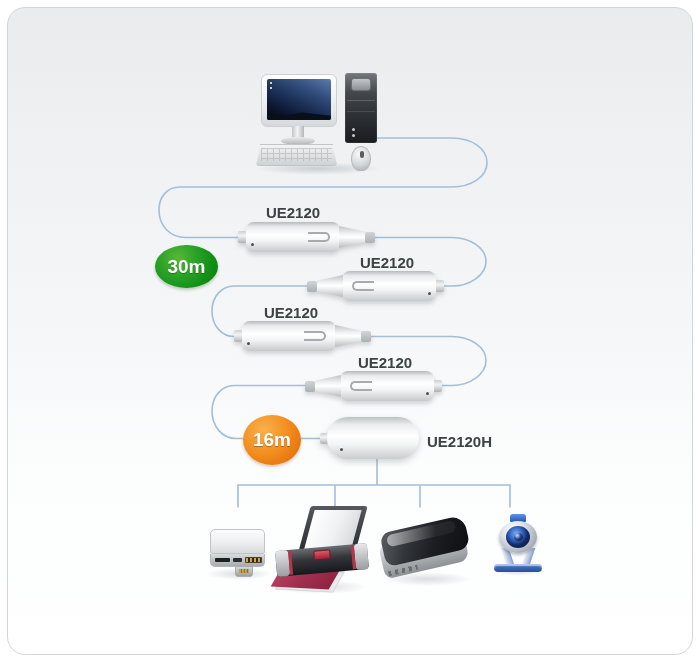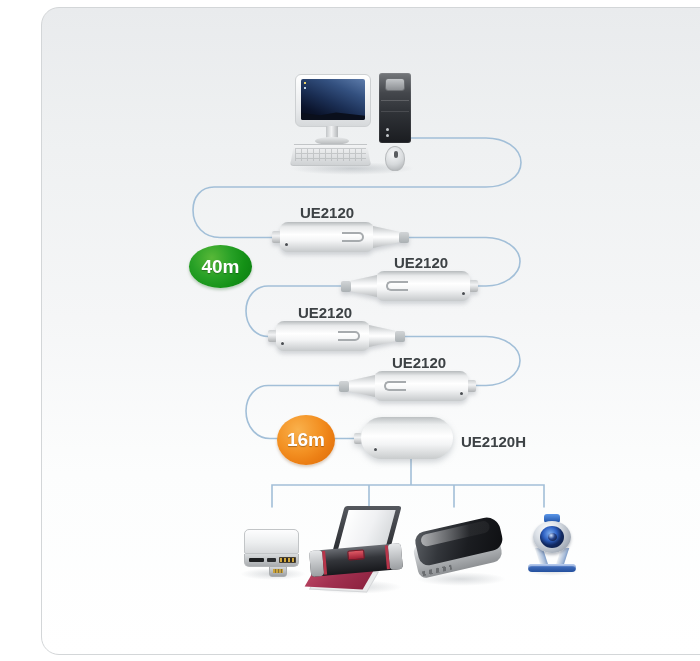--- a/index.html
+++ b/index.html
@@ -1,18 +1,18 @@
 <!DOCTYPE html>
 <html><head>
 <meta charset="utf-8">
 <style>
   * { margin:0; padding:0; box-sizing:border-box; }
   html,body { background:#ffffff; width:700px; height:661px; overflow:hidden;
               font-family:"Liberation Sans", sans-serif; }
-  .stage { position:relative; width:592px; height:661px;margin-left:34px; }
+  .stage { position:relative; width:592px; height:661px; }
 
   
   .panel { position:absolute; left:7px; top:7px; width:686px; height:648px;
            border:1px solid #d3d6d8; border-radius:18px;
            background:linear-gradient(180deg,#e9ebed 0%,#eff1f2 22%,#f5f6f7 48%,#fcfdfd 72%,#ffffff 100%); }
 
   
   svg.cables { position:absolute; left:0; top:0; z-index:2; }
 
   
@@ -243,21 +243,21 @@
   <div class="extender flipped" style="left:305px; top:371px;">
     <div class="ext-nub"></div>
     <div class="ext-body"></div>
     <div class="ext-notch"></div>
     <div class="ext-dot"></div>
     <div class="ext-cone"></div>
     <div class="ext-tip"></div>
   </div>
 
   <div class="badge badge-60m">
-    <span>40m</span>
+    <span>30m</span>
   </div>
   <div class="badge badge-12m">
     <span>16m</span>
   </div>
 
   <div class="hub">
     <div class="hub-nub"></div>
     <div class="hub-body"></div>
     <div class="hub-dot"></div>
   </div>

